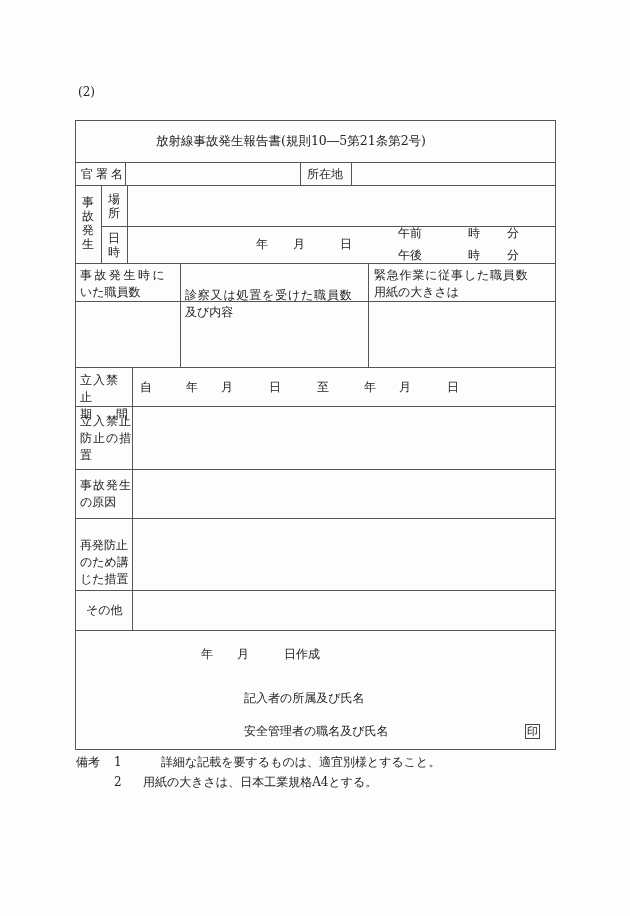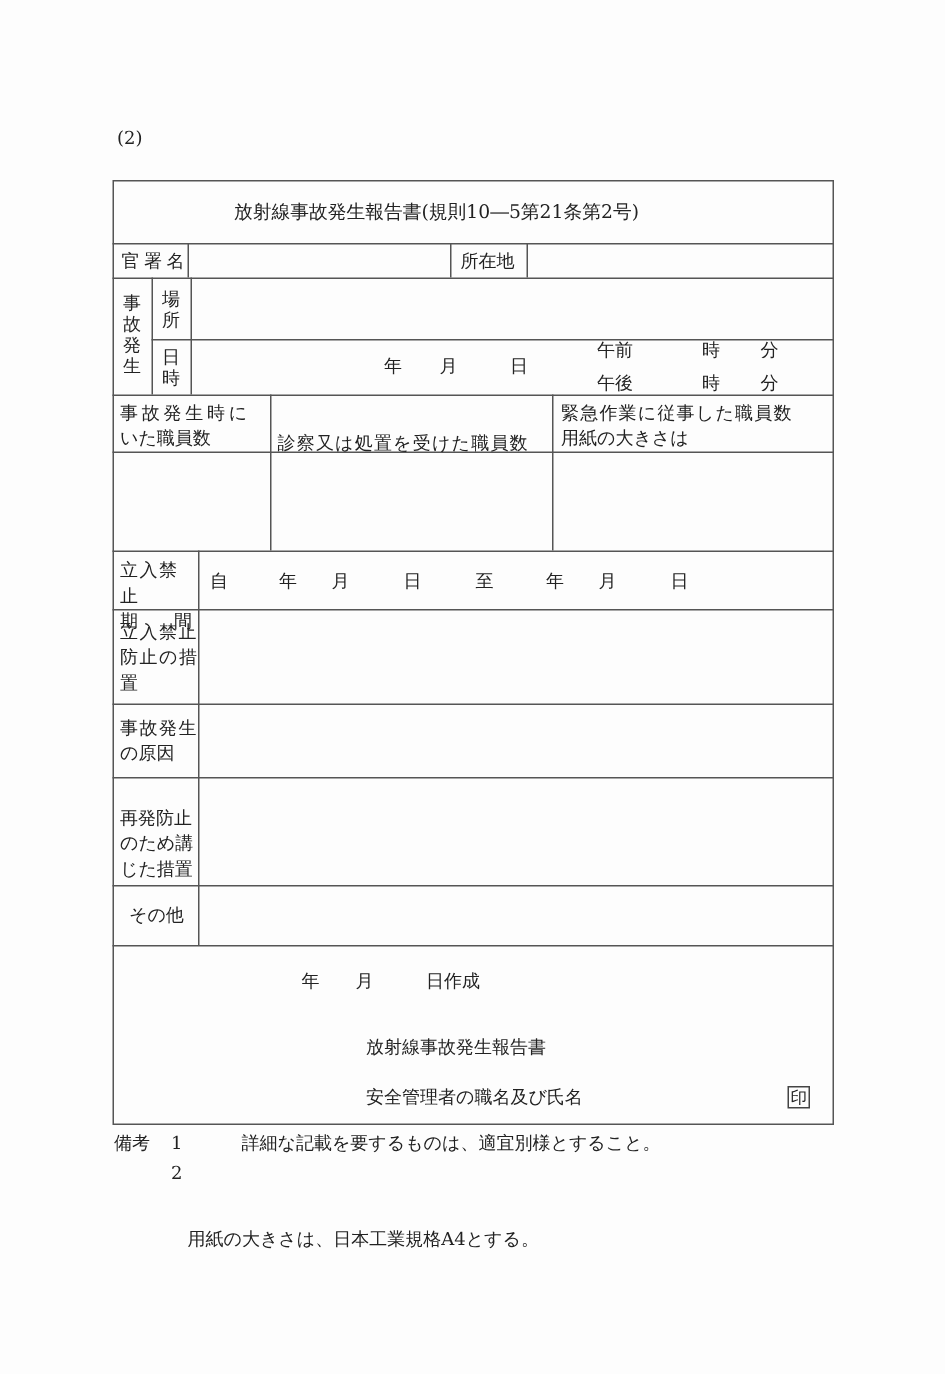--- a/index.html
+++ b/index.html
@@ -77,20 +77,21 @@
   <div class="txt" style="left:398px;top:249px;">午後</div>
   <div class="txt" style="left:468px;top:249px;">時</div>
   <div class="txt" style="left:507px;top:249px;">分</div>
 
   <div class="abs" style="left:80px;top:267px;line-height:17px;">
     <div class="spaced" style="letter-spacing:2.5px;">事故発生時に</div>
     <div>いた職員数</div>
   </div>
   <div class="abs" style="left:185px;top:267px;line-height:17px;">
     <div style="letter-spacing:0.8px;margin-top:20px;">診察又は処置を受けた職員数</div>
+    <div>及び内容</div>
   </div>
   <div class="abs" style="left:374px;top:267px;line-height:17px;">
     <div style="letter-spacing:0.8px;">緊急作業に従事した職員数</div>
     <div>用紙の大きさは</div>
   </div>
 
   <div class="field" style="left:76px;top:302px;width:104px;height:65px;"></div>
   <div class="field" style="left:181px;top:302px;width:187px;height:65px;"></div>
   <div class="field" style="left:369px;top:302px;width:187px;height:65px;"></div>
 
@@ -128,27 +129,27 @@
   </div>
   <div class="field" style="left:133px;top:519px;width:423px;height:71px;"></div>
 
   <div class="txt" style="left:86px;top:604px;">その他</div>
   <div class="field" style="left:133px;top:591px;width:423px;height:39px;"></div>
 
   <div class="txt" style="left:201px;top:648px;">年</div>
   <div class="txt" style="left:237px;top:648px;">月</div>
   <div class="txt" style="left:284px;top:648px;">日作成</div>
 
-  <div class="txt" style="left:244px;top:692px;">放射線事故発生報告書</div>
+  <div class="txt" style="left:244px;top:692px;">記入者の所属及び氏名</div>
   <div class="field" style="left:360px;top:686px;width:190px;height:20px;"></div>
 
   <div class="txt" style="left:244px;top:725px;">安全管理者の職名及び氏名</div>
   <div class="field" style="left:390px;top:719px;width:130px;height:20px;"></div>
   <div class="stamp" style="left:525px;top:724px;">印</div>
 </div>
 
 <div>
   <div class="txt" style="left:76px;top:756px;">備考</div>
   <div class="txt" style="left:114px;top:756px;">1</div>
   <div class="txt" style="left:133px;top:756px;margin-left:28px;">詳細な記載を要するものは、適宜別様とすること。</div>
   <div class="txt" style="left:114px;top:776px;">2</div>
-  <div class="txt" style="left:125px;top:776px;margin-top:44px;">用紙の大きさは、日本工業規格A4とする。</div>
+  <div class="txt" style="left:143px;top:776px;">用紙の大きさは、日本工業規格A4とする。</div>
 </div>
 
 </body></html>

